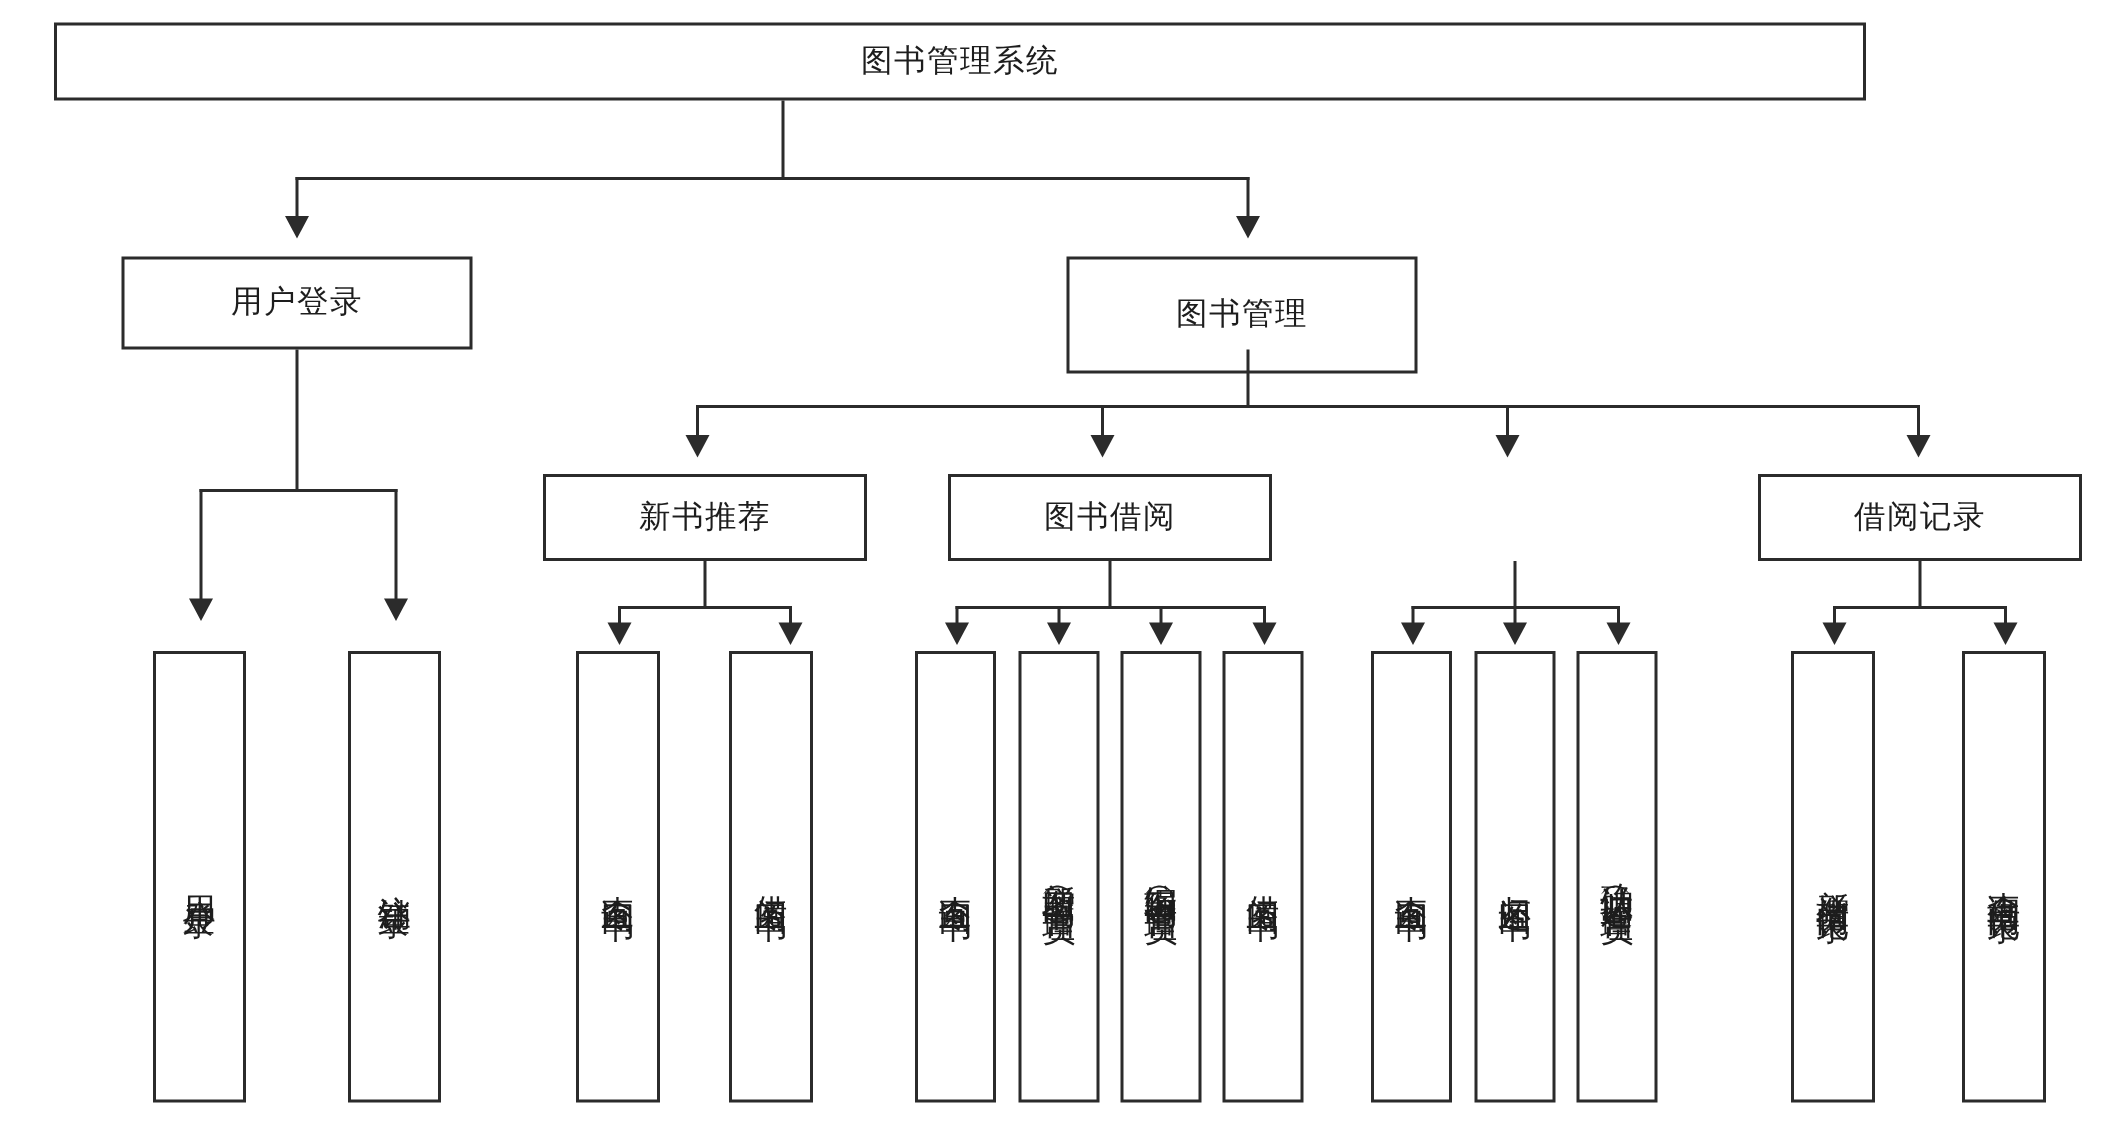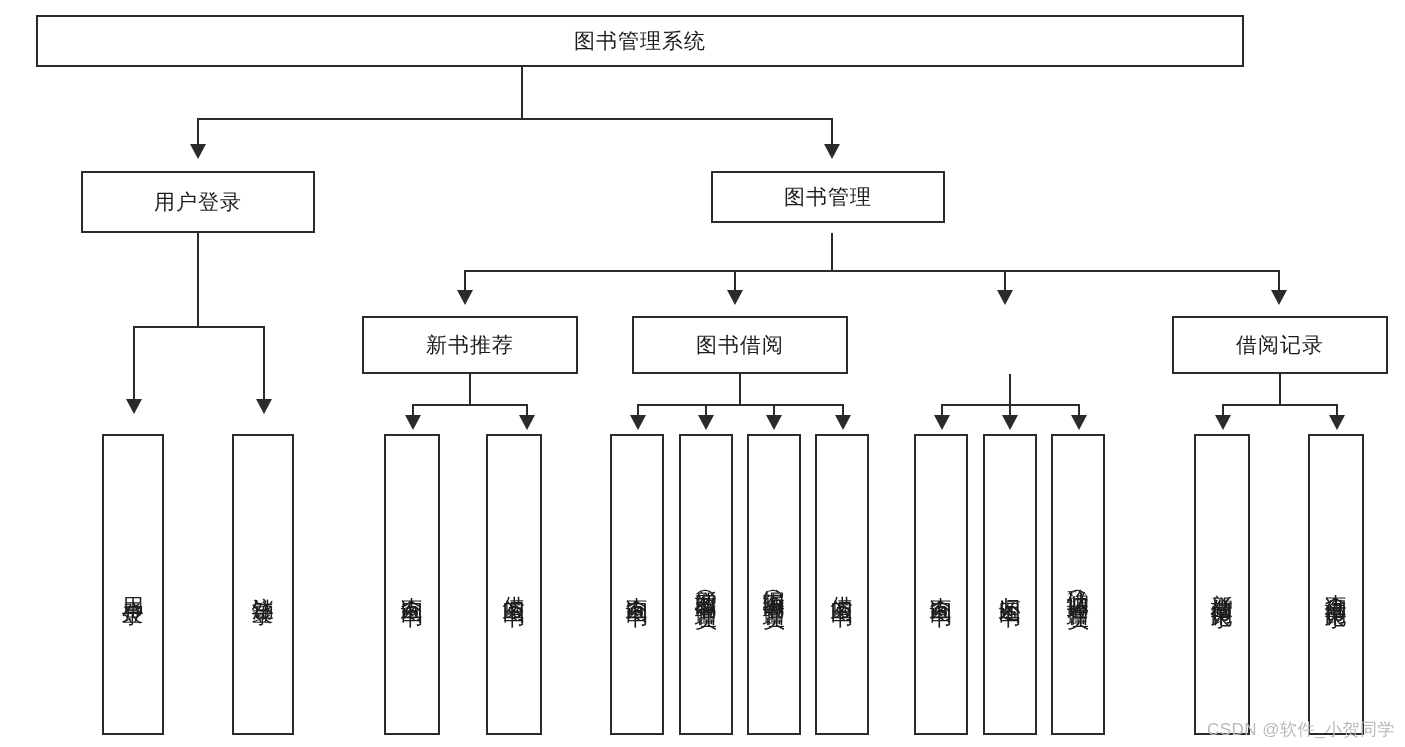--- a/index.html
+++ b/index.html
@@ -85,21 +85,21 @@
   <div class="edge hline" style="left:197px; top:118px; width:636px; height:2px;"></div>
 
   <div class="edge vline" style="left:197px; top:118px; width:2px; height:28px;"></div>
   <div class="arrow" style="left:190px; top:144px;"></div>
   <div class="edge vline" style="left:831px; top:118px; width:2px; height:28px;"></div>
   <div class="arrow" style="left:824px; top:144px;"></div>
 
   <div class="node h" style="left:81px; top:171px; width:234px; height:62px;">
     <span>用户登录</span>
   </div>
-  <div class="node h" style="left:711px; top:171px; width:234px; height:52px;">
+  <div class="node h" style="left:711px; top:171px; width:234px; height:78px;">
     <span>图书管理</span>
   </div>
 
   <div class="edge vline" style="left:197px; top:233px; width:2px; height:95px;"></div>
   <div class="edge hline" style="left:133px; top:326px; width:132px; height:2px;"></div>
   <div class="edge vline" style="left:133px; top:326px; width:2px; height:75px;"></div>
   <div class="arrow" style="left:126px; top:399px;"></div>
   <div class="edge vline" style="left:263px; top:326px; width:2px; height:75px;"></div>
   <div class="arrow" style="left:256px; top:399px;"></div>
 
@@ -195,15 +195,14 @@
     <span class="vtxt">确认归还（管理员）</span>
   </div>
 
   <div class="node v" style="left:1194px; top:434px; width:56px; height:301px;">
     <span class="vtxt">新增借阅记录</span>
   </div>
   <div class="node v" style="left:1308px; top:434px; width:56px; height:301px;">
     <span class="vtxt">查询借阅记录</span>
   </div>
 
-  <div id="watermark">CSDN @软件_小贺同学</div>
 
 </div>
 
 </body></html>

